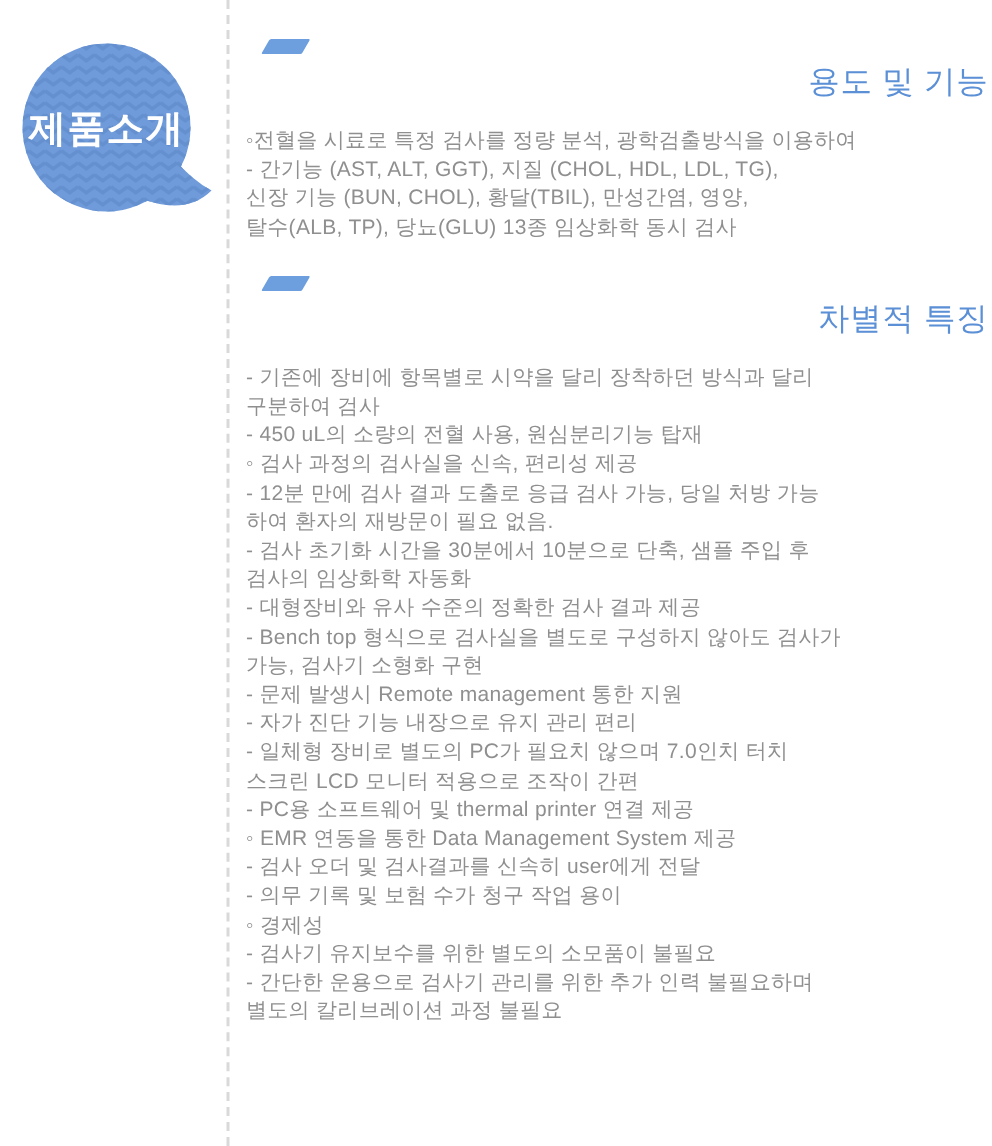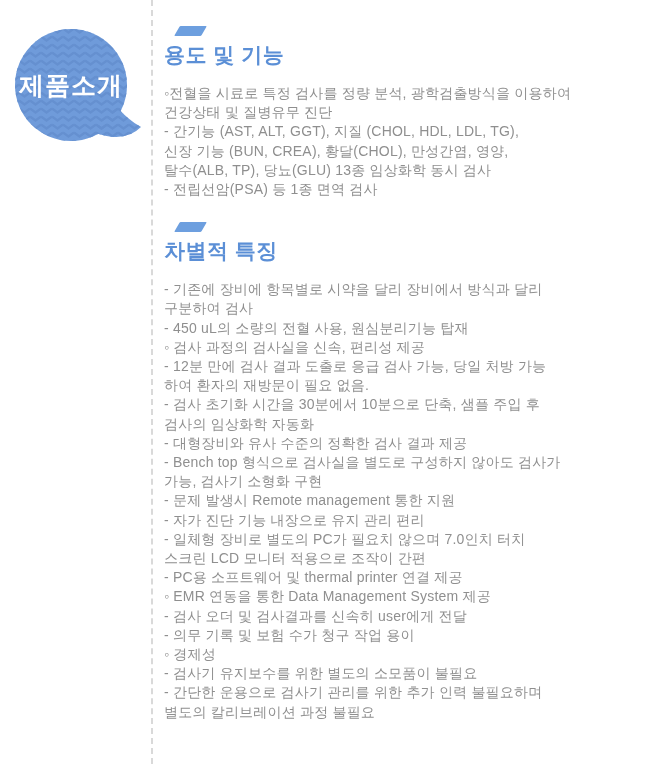--- a/index.html
+++ b/index.html
@@ -39,23 +39,24 @@
     width:27px; height:10px;
     margin-left:13px;
     background:#6d9fdf;
     transform:skewX(-30deg);
     border-radius:1px;
   }
   .sec-title {
     margin:6px 0 0 0;
     font-size:21px;
     line-height:25px;
-    font-weight:700;
+    font-weight:400;
     color:#5b8fd6;
     letter-spacing:0.5px;
+    text-align:right;
   }
   .sec-body {
     margin-top:17px;
     font-size:14px;
     line-height:19.2px;
     color:#8f8f8f;
     letter-spacing:0.2px;
   }
   .sec-body .line { white-space:nowrap; }
 </style>
@@ -83,33 +84,31 @@
     </svg>
   </div>
 
   <div class="content">
 
     <div class="section">
       <div class="sec-mark"></div>
       <h2 class="sec-title">용도 및 기능</h2>
       <div class="sec-body">
           <div class="line">◦전혈을 시료로 특정 검사를 정량 분석, 광학검출방식을 이용하여</div>
-          <div class="line">건강상태 및 질병유무 진단</div>
           <div class="line">- 간기능 (AST, ALT, GGT), 지질 (CHOL, HDL, LDL, TG),</div>
-          <div class="line">신장 기능 (BUN, CREA), 황달(CHOL), 만성간염, 영양,</div>
+          <div class="line">신장 기능 (BUN, CHOL), 황달(TBIL), 만성간염, 영양,</div>
           <div class="line">탈수(ALB, TP), 당뇨(GLU) 13종 임상화학 동시 검사</div>
-          <div class="line">- 전립선암(PSA) 등 1종 면역 검사</div>
         </div>
     </div>
 
     <div class="section">
       <div class="sec-mark"></div>
       <h2 class="sec-title">차별적 특징</h2>
       <div class="sec-body">
-          <div class="line">- 기존에 장비에 항목별로 시약을 달리 장비에서 방식과 달리</div>
+          <div class="line">- 기존에 장비에 항목별로 시약을 달리 장착하던 방식과 달리</div>
           <div class="line">구분하여 검사</div>
           <div class="line">- 450 uL의 소량의 전혈 사용, 원심분리기능 탑재</div>
           <div class="line">◦ 검사 과정의 검사실을 신속, 편리성 제공</div>
           <div class="line">- 12분 만에 검사 결과 도출로 응급 검사 가능, 당일 처방 가능</div>
           <div class="line">하여 환자의 재방문이 필요 없음.</div>
           <div class="line">- 검사 초기화 시간을 30분에서 10분으로 단축, 샘플 주입 후</div>
           <div class="line">검사의 임상화학 자동화</div>
           <div class="line">- 대형장비와 유사 수준의 정확한 검사 결과 제공</div>
           <div class="line">- Bench top 형식으로 검사실을 별도로 구성하지 않아도 검사가</div>
           <div class="line">가능, 검사기 소형화 구현</div>

